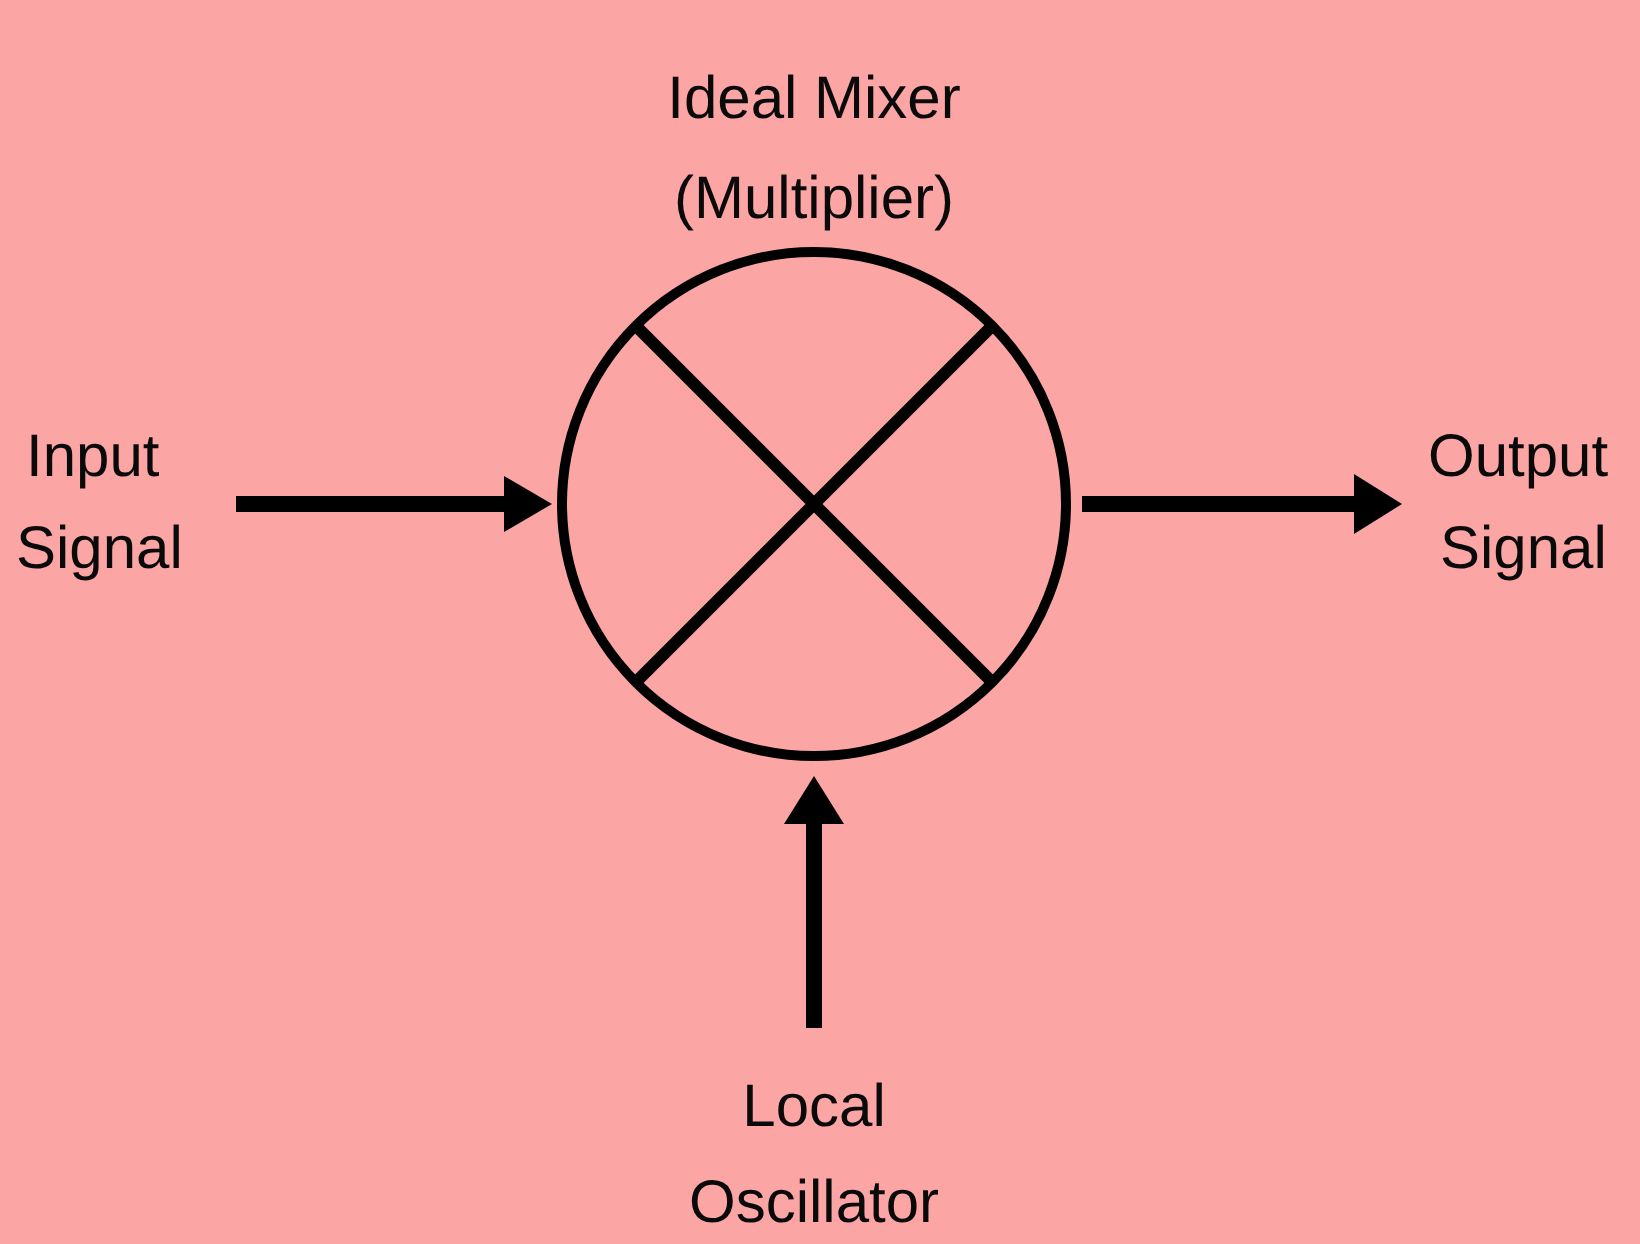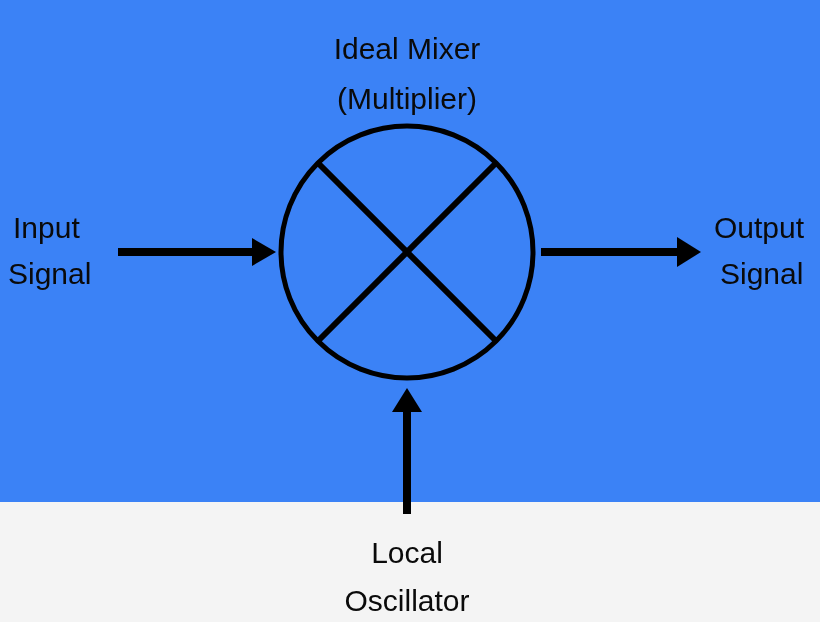--- a/index.html
+++ b/index.html
@@ -10,22 +10,22 @@
   body {
     width: 820px;
     height: 622px;
     background: #f4f4f4;
     font-family: "Liberation Sans", sans-serif;
     overflow: hidden;
   }
   #diagram-root {
     position: relative;
     width: 820px;
-    height: 502px;
-    background: #3b82f6;
+    height: 622px;
+    background: #fca5a5;
   }
   svg#mixer-svg {
     display: block;
     width: 820px;
     height: 622px;
   }
   text {
     font-family: "Liberation Sans", sans-serif;
     font-size: 30px;
     fill: #0a0a0a;

